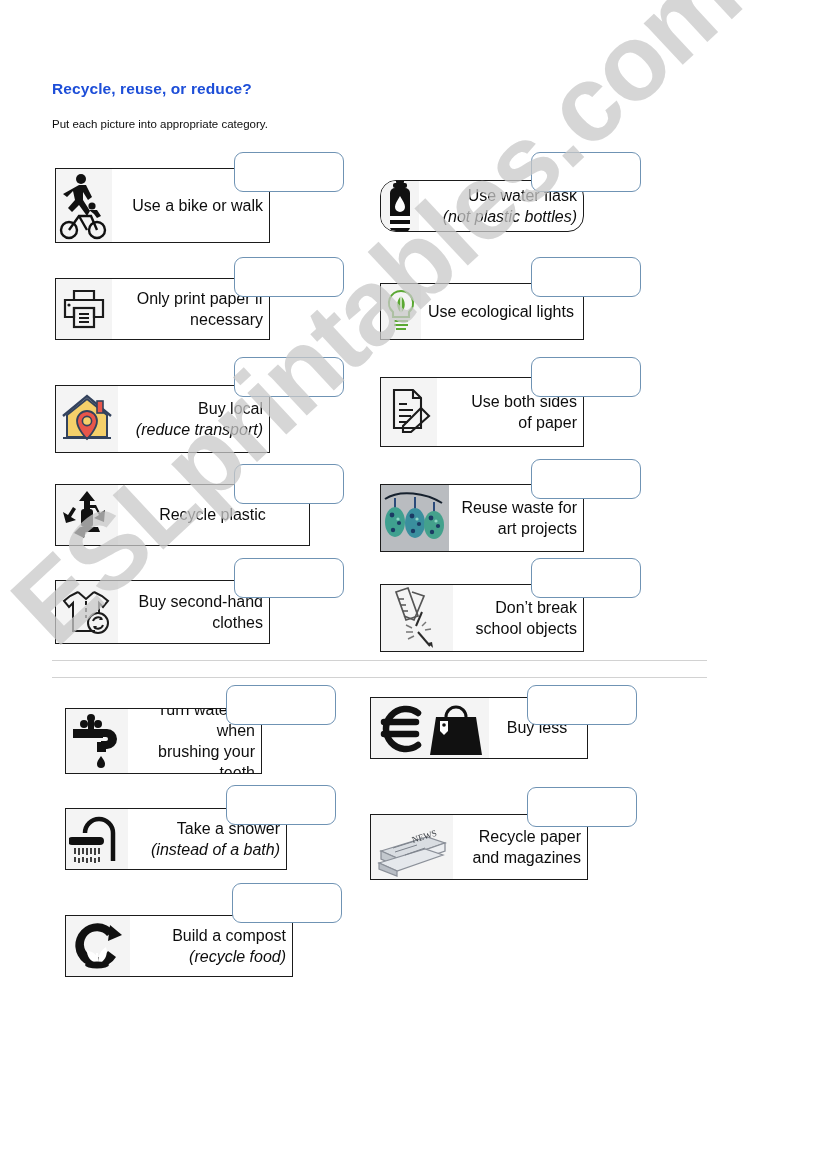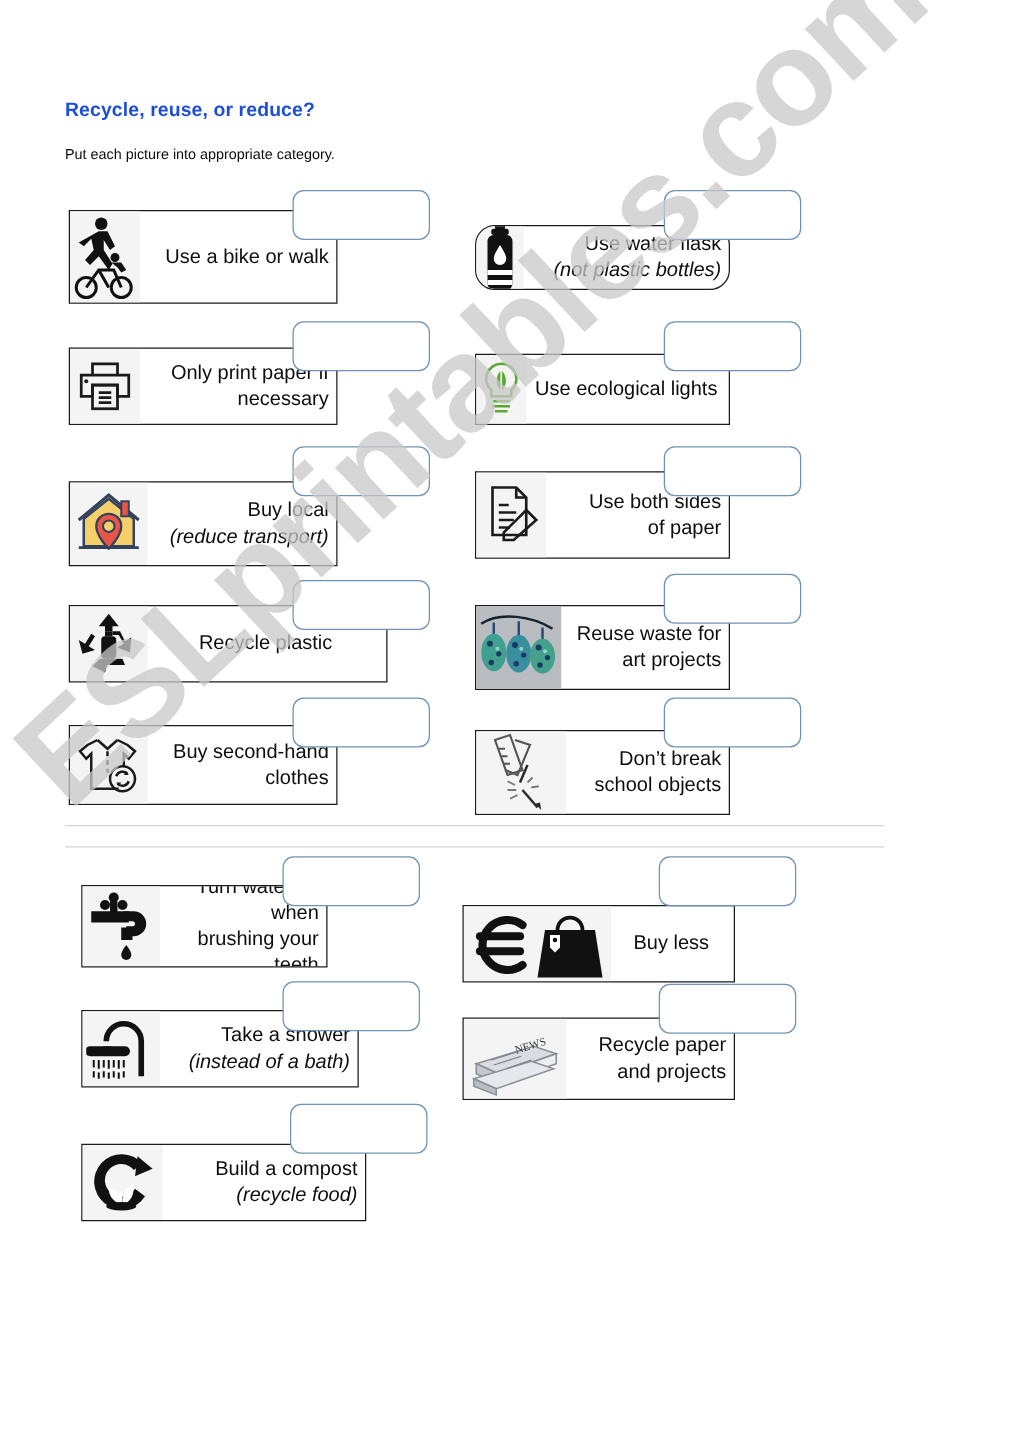--- a/index.html
+++ b/index.html
@@ -412,21 +412,21 @@
       </div>
       <div class="card-label">
         <span class="ln">Turn water off when</span>
         <span class="ln">brushing your teeth</span>
       </div>
     </div>
     <div class="answer-box" style="left:226px; top:685px; width:110px; height:40px;"></div>
   </div>
 
   <div class="item">
-    <div class="card" style="left:370px; top:697px; width:218px; height:62px;margin-top:27px;">
+    <div class="card" style="left:370px; top:697px; width:218px; height:62px;">
       <div class="card-icon" style="width:118px;">
         <svg class="ico" width="112" height="58" viewBox="0 0 112 58">
           <g fill="none" stroke="#111" stroke-width="6.5" stroke-linecap="round">
             <path d="M44 14 a20 20 0 1 0 0 32"></path>
             <path d="M10 23 h32"></path>
               <path d="M10 35 h32"></path>
           </g>
           <g fill="#111">
             <path d="M62 18 h40 l6 38 h-52 z"></path>
           </g>
@@ -491,21 +491,21 @@
           <g stroke="#7c828b" stroke-width="1">
             <path d="M20 31 l22 -7"></path>
               <path d="M22 35 l22 -7"></path>
               <path d="M32 38 l20 -7"></path>
           </g>
           <text x="40" y="26" font-family="Liberation Serif, serif" font-size="9" fill="#3b3f45" transform="rotate(-17 40 26)">NEWS</text>
         </svg>
       </div>
       <div class="card-label">
         <span class="ln">Recycle paper</span>
-        <span class="ln">and projects</span>
+        <span class="ln">and magazines</span>
       </div>
     </div>
     <div class="answer-box" style="left:527px; top:787px; width:110px; height:40px;"></div>
   </div>
 
   <div class="item">
     <div class="card" style="left:65px; top:915px; width:228px; height:62px;">
       <div class="card-icon" style="width:64px;">
         <svg class="ico" width="56" height="54" viewBox="0 0 56 54">
           <path d="M44 12 A22 22 0 1 0 46 38 L38 32 A13 13 0 1 1 37 17 Z" fill="#111"></path>

